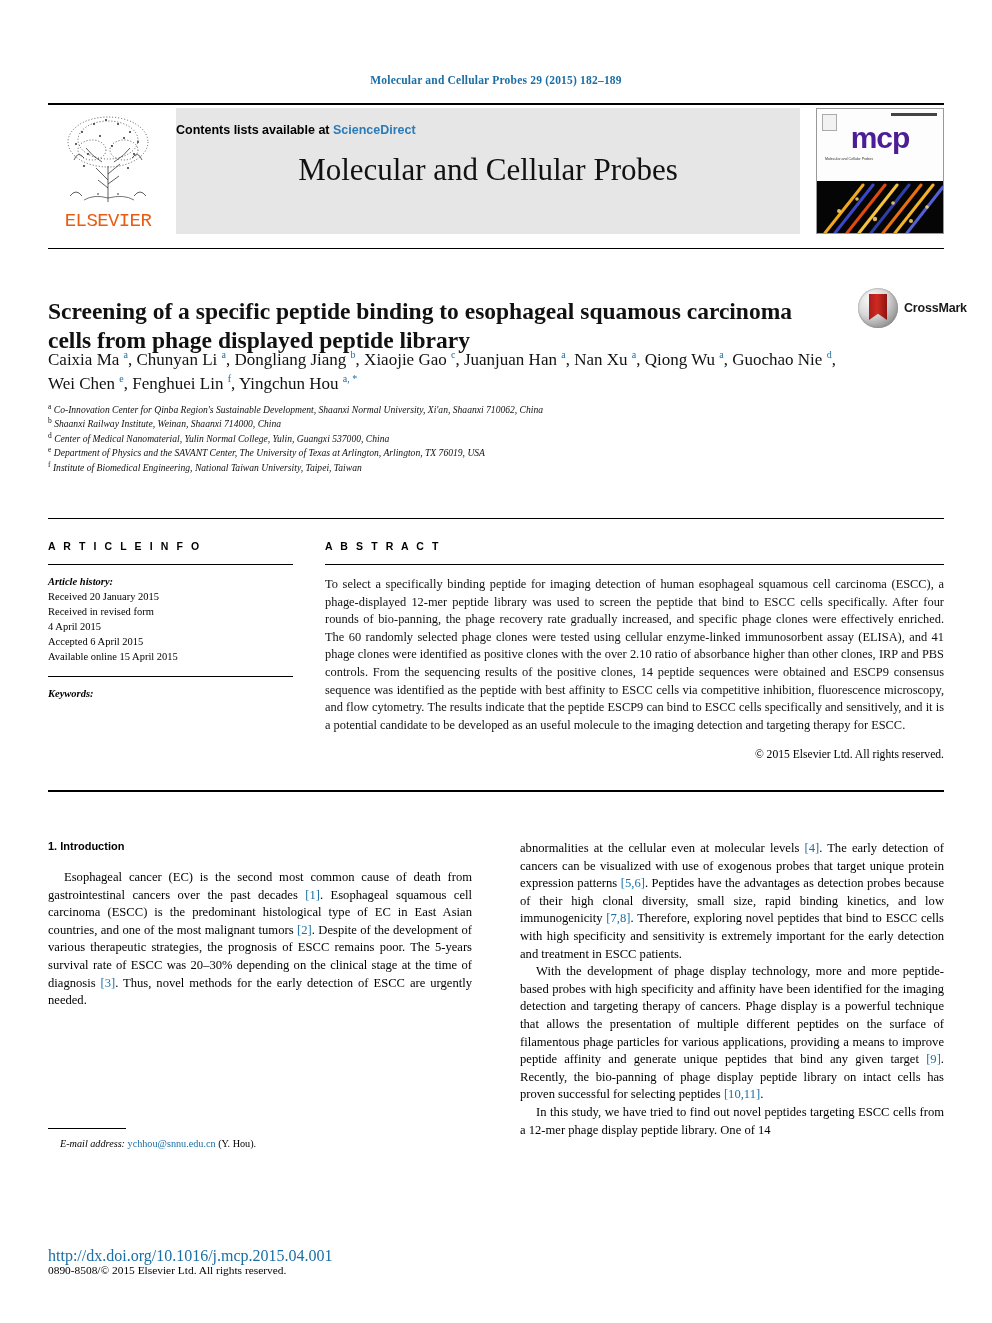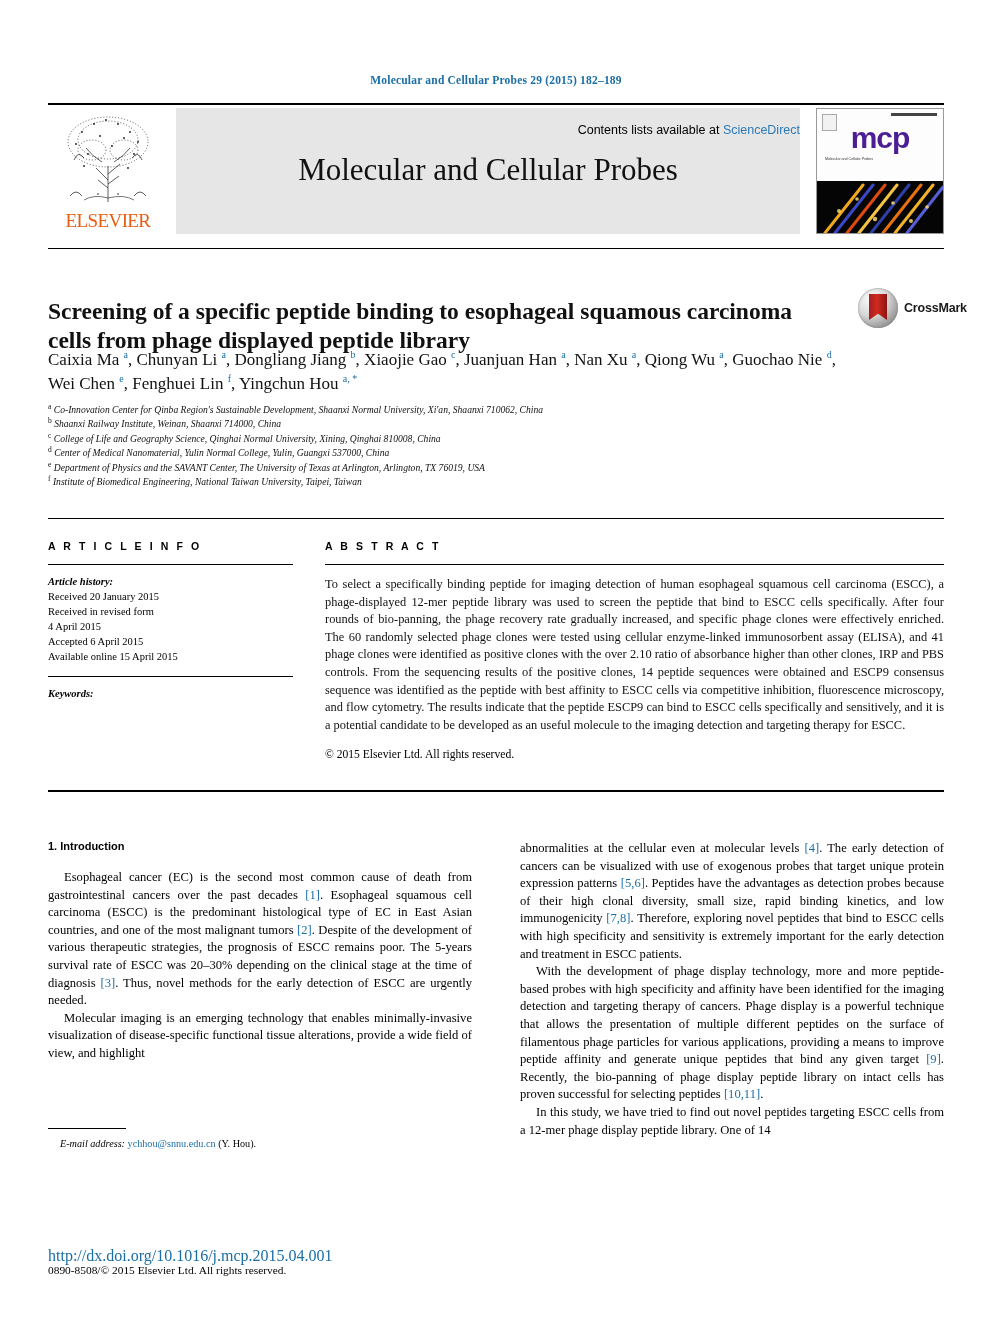--- a/index.html
+++ b/index.html
@@ -63,42 +63,43 @@
     width: 108px;
     height: 96px;
     overflow: hidden;
   }
   .elsevier-word {
     position: absolute;
     bottom: 2px;
     left: 2px;
     width: 116px;
     text-align: center;
-    font-family: Liberation Serif, serif;
+    font-family: Liberation Mono, monospace;
     font-size: 19px;
     letter-spacing: -0.6px;
     color: #e85d13;
     font-weight: normal;
   }
   .journal-band {
     position: absolute;
     top: 5px;
     left: 128px;
     width: 624px;
     height: 126px;
     background: #e6e6e6;
   }
   .contents-line {
     position: absolute;
     top: 15px;
     left: 0; right: 0;
-    text-align: right;
+    text-align: left;
     font-family: "Liberation Sans", sans-serif;
     font-size: 12.5px;
     color: #000;
+    font-weight: bold;
   }
   .contents-line .sd-link {
     color: #2b7bb9;
   }
   .journal-title {
     position: absolute;
     top: 44px;
     left: 0; right: 0;
     text-align: center;
     font-family: "Liberation Serif", serif;
@@ -332,20 +333,21 @@
   .kw-block { margin-top: 2px; }
   .abstract-body {
     font-family: "Liberation Serif", serif;
     font-size: 12.4px;
     line-height: 17.6px;
     text-align: justify;
     color: #111;
   }
   .copyright {
     margin-top: 14px;
+    text-align: right;
     font-family: "Liberation Serif", serif;
     font-size: 11.6px;
   }
 
   
   .body-cols {
     position: absolute;
     top: 840px;
     left: 48px;
     width: 896px;
@@ -519,21 +521,20 @@
       <div class="cm-disc">
         <div class="cm-ribbon"></div>
       </div>
       <div class="cm-label">CrossMark</div>
     </div>
 
     <div class="authors"><span>Caixia Ma </span><sup>a</sup>, <span>Chunyan Li </span><sup>a</sup>, <span>Dongliang Jiang </span><sup>b</sup>, <span>Xiaojie Gao </span><sup>c</sup>, <span>Juanjuan Han </span><sup>a</sup>, <span>Nan Xu </span><sup>a</sup>, <span>Qiong Wu </span><sup>a</sup>, <span>Guochao Nie </span><sup>d</sup>, <span>Wei Chen </span><sup>e</sup>, <span>Fenghuei Lin </span><sup>f</sup>, <span>Yingchun Hou </span><sup>a, *</sup></div>
     <div class="affils">
         <div class="aff"><sup>a</sup> Co-Innovation Center for Qinba Region's Sustainable Development, Shaanxi Normal University, Xi'an, Shaanxi 710062, China</div>
         <div class="aff"><sup>b</sup> Shaanxi Railway Institute, Weinan, Shaanxi 714000, China</div>
-        <div class="aff"><sup>c</sup> College of Life and Geography Science, Qinghai Normal University, Xining, Qinghai 810008, China</div>
         <div class="aff"><sup>d</sup> Center of Medical Nanomaterial, Yulin Normal College, Yulin, Guangxi 537000, China</div>
         <div class="aff"><sup>e</sup> Department of Physics and the SAVANT Center, The University of Texas at Arlington, Arlington, TX 76019, USA</div>
         <div class="aff"><sup>f</sup> Institute of Biomedical Engineering, National Taiwan University, Taipei, Taiwan</div>
       </div>
   </div>
 
   <div class="info-abstract">
     <div class="ia-rule-top"></div>
     <div class="ia-rule-bot"></div>
 
@@ -558,21 +559,20 @@
       <div class="abstract-body">To select a specifically binding peptide for imaging detection of human esophageal squamous cell carcinoma (ESCC), a phage-displayed 12-mer peptide library was used to screen the peptide that bind to ESCC cells specifically. After four rounds of bio-panning, the phage recovery rate gradually increased, and specific phage clones were effectively enriched. The 60 randomly selected phage clones were tested using cellular enzyme-linked immunosorbent assay (ELISA), and 41 phage clones were identified as positive clones with the over 2.10 ratio of absorbance higher than other clones, IRP and PBS controls. From the sequencing results of the positive clones, 14 peptide sequences were obtained and ESCP9 consensus sequence was identified as the peptide with best affinity to ESCC cells via competitive inhibition, fluorescence microscopy, and flow cytometry. The results indicate that the peptide ESCP9 can bind to ESCC cells specifically and sensitively, and it is a potential candidate to be developed as an useful molecule to the imaging detection and targeting therapy for ESCC.</div>
       <div class="copyright">© 2015 Elsevier Ltd. All rights reserved.</div>
     </div>
   </div>
 
   <div class="body-cols">
     <div class="col left">
       <div class="sec-head">1. Introduction</div>
       <div>
           <p class="para">Esophageal cancer (EC) is the second most common cause of death from gastrointestinal cancers over the past decades <span class="ref">[1]</span>. Esophageal squamous cell carcinoma (ESCC) is the predominant histological type of EC in East Asian countries, and one of the most malignant tumors <span class="ref">[2]</span>. Despite of the development of various therapeutic strategies, the prognosis of ESCC remains poor. The 5-years survival rate of ESCC was 20–30% depending on the clinical stage at the time of diagnosis <span class="ref">[3]</span>. Thus, novel methods for the early detection of ESCC are urgently needed.</p>
-          <p class="para">Molecular imaging is an emerging technology that enables minimally-invasive visualization of disease-specific functional tissue alterations, provide a wide field of view, and highlight</p>
         </div>
     </div>
     <div class="col right">
       <div>
           <p class="para" style="text-indent: 0px;">abnormalities at the cellular even at molecular levels <span class="ref">[4]</span>. The early detection of cancers can be visualized with use of exogenous probes that target unique protein expression patterns <span class="ref">[5,6]</span>. Peptides have the advantages as detection probes because of their high clonal diversity, small size, rapid binding kinetics, and low immunogenicity <span class="ref">[7,8]</span>. Therefore, exploring novel peptides that bind to ESCC cells with high specificity and sensitivity is extremely important for the early detection and treatment in ESCC patients.</p>
           <p class="para">With the development of phage display technology, more and more peptide-based probes with high specificity and affinity have been identified for the imaging detection and targeting therapy of cancers. Phage display is a powerful technique that allows the presentation of multiple different peptides on the surface of filamentous phage particles for various applications, providing a means to improve peptide affinity and generate unique peptides that bind any given target <span class="ref">[9]</span>. Recently, the bio-panning of phage display peptide library on intact cells has proven successful for selecting peptides <span class="ref">[10,11]</span>.</p>
           <p class="para">In this study, we have tried to find out novel peptides targeting ESCC cells from a 12-mer phage display peptide library. One of 14</p>
         </div>
     </div>
   </div>

